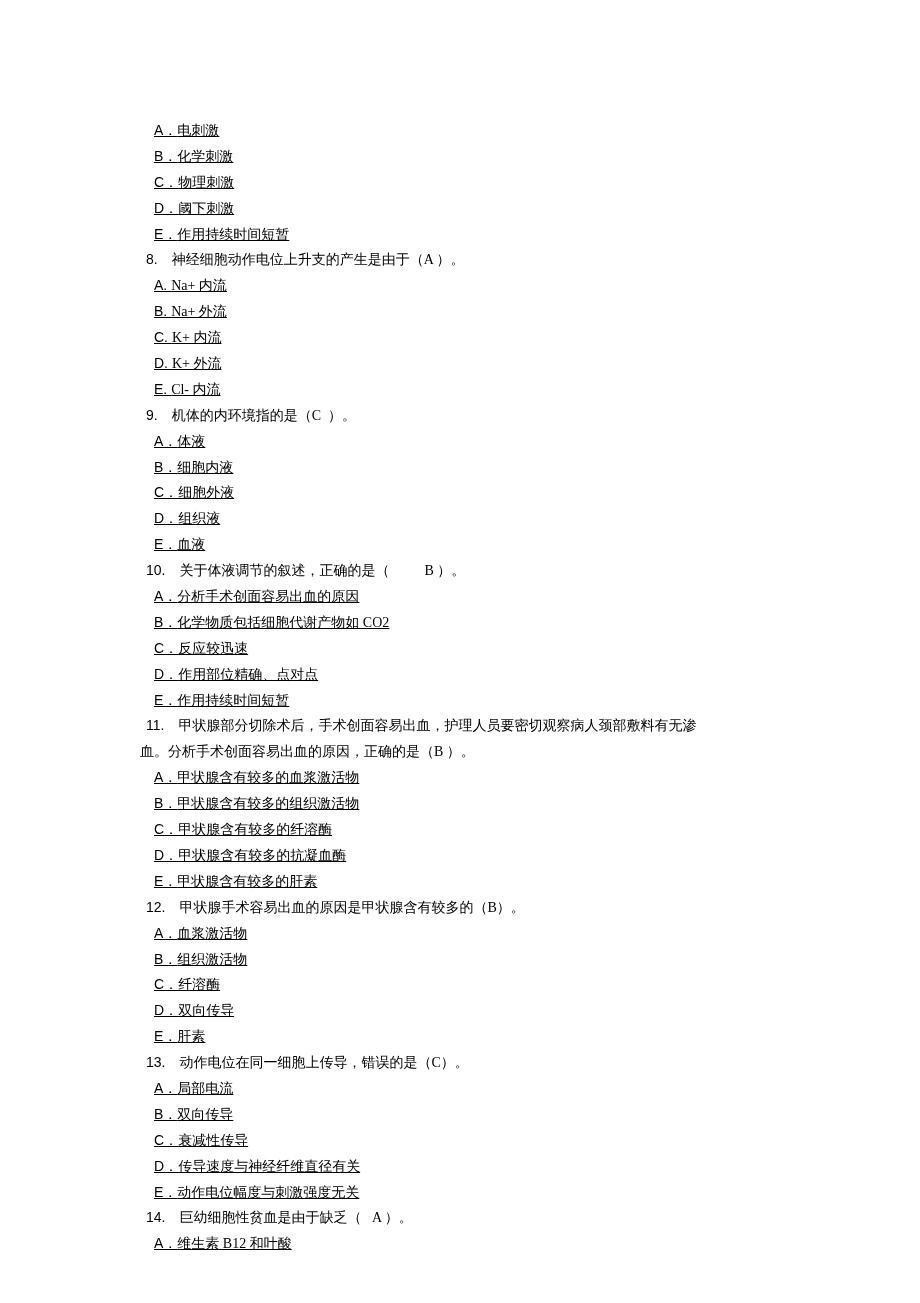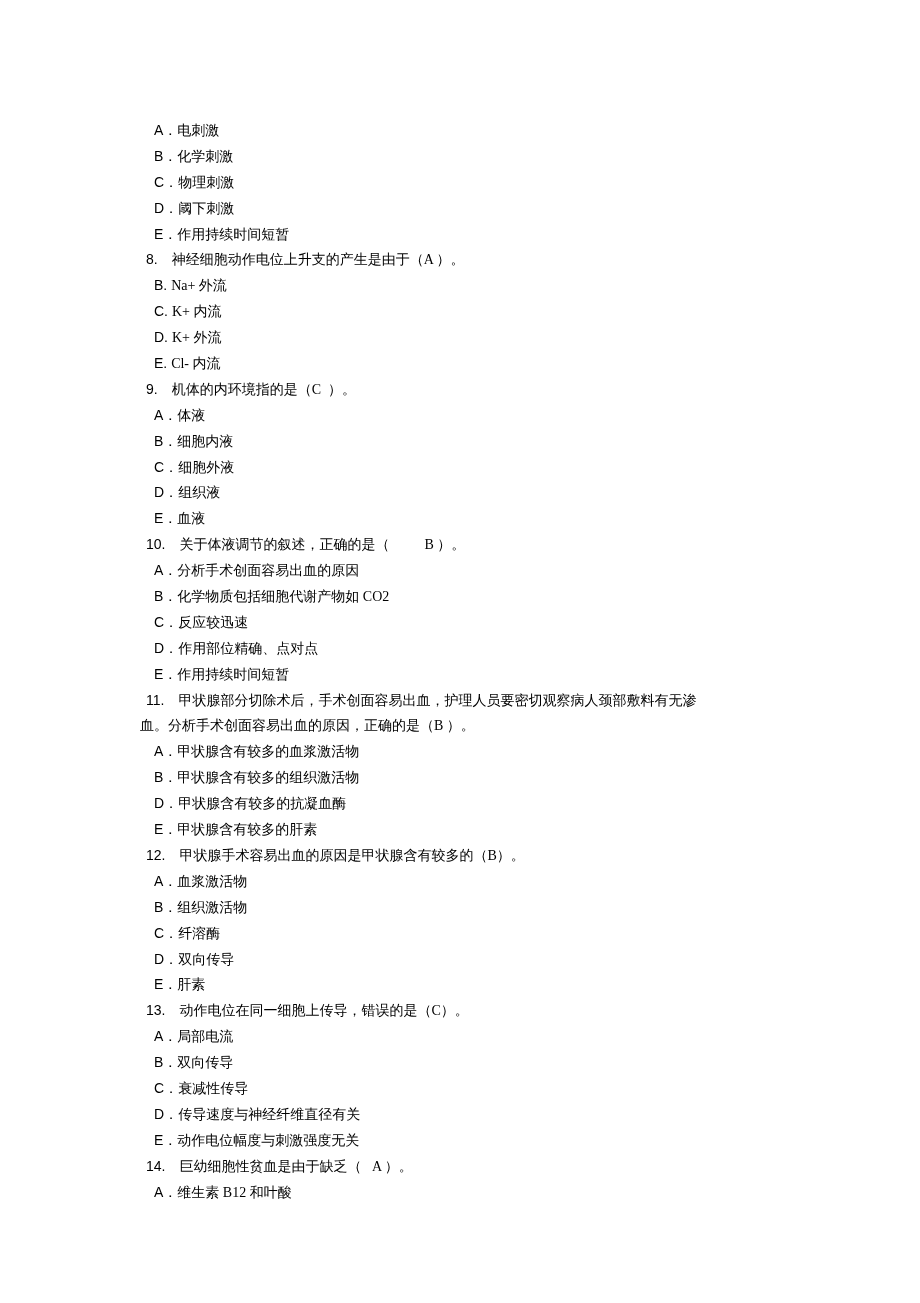--- a/index.html
+++ b/index.html
@@ -11,20 +11,21 @@
       background: #ffffff;
       width: 920px;
       font-family: "SimSun", "宋体", serif;
       font-size: 14px;
       color: #000000;
       line-height: 1.85;
       padding: 118px 140px 60px 140px;
     }
     .option {
       padding-left: 14px;
+      text-decoration: underline;
     }
     .option-label {
       font-family: Arial, sans-serif;
       display: inline;
     }
     .option-text {
       display: inline;
     }
     .question-line {
       padding-left: 0;
@@ -44,40 +45,42 @@
 </head>
 <body>
 
 <div id="content">
     <div class="option"><span class="option-label">A．</span><span class="option-text">电刺激</span></div>
     <div class="option"><span class="option-label">B．</span><span class="option-text">化学刺激</span></div>
     <div class="option"><span class="option-label">C．</span><span class="option-text">物理刺激</span></div>
     <div class="option"><span class="option-label">D．</span><span class="option-text">阈下刺激</span></div>
     <div class="option"><span class="option-label">E．</span><span class="option-text">作用持续时间短暂</span></div>
     <div class="question-line"><span class="q-num">8.　</span><span class="spaced">神经细胞动作电位上升支的产生是由于（A ）。</span></div>
+    <div class="option"><span class="option-label">A. </span><span class="option-text">Na+ 内流</span></div>
     <div class="option"><span class="option-label">B. </span><span class="option-text">Na+ 外流</span></div>
     <div class="option"><span class="option-label">C. </span><span class="option-text">K+ 内流</span></div>
     <div class="option"><span class="option-label">D. </span><span class="option-text">K+ 外流</span></div>
     <div class="option"><span class="option-label">E. </span><span class="option-text">Cl- 内流</span></div>
     <div class="question-line"><span class="q-num">9.　</span><span class="spaced">机体的内环境指的是（C  ）。</span></div>
     <div class="option"><span class="option-label">A．</span><span class="option-text">体液</span></div>
     <div class="option"><span class="option-label">B．</span><span class="option-text">细胞内液</span></div>
     <div class="option"><span class="option-label">C．</span><span class="option-text">细胞外液</span></div>
     <div class="option"><span class="option-label">D．</span><span class="option-text">组织液</span></div>
     <div class="option"><span class="option-label">E．</span><span class="option-text">血液</span></div>
     <div class="question-line"><span class="q-num">10.　</span><span class="spaced">关于体液调节的叙述，正确的是（          B ）。</span></div>
     <div class="option"><span class="option-label">A．</span><span class="option-text">分析手术创面容易出血的原因</span></div>
     <div class="option"><span class="option-label">B．</span><span class="option-text">化学物质包括细胞代谢产物如 CO2</span></div>
     <div class="option"><span class="option-label">C．</span><span class="option-text">反应较迅速</span></div>
     <div class="option"><span class="option-label">D．</span><span class="option-text">作用部位精确、点对点</span></div>
     <div class="option"><span class="option-label">E．</span><span class="option-text">作用持续时间短暂</span></div>
     <div class="question-line"><span class="q-num">11.　</span><span class="spaced">甲状腺部分切除术后，手术创面容易出血，护理人员要密切观察病人颈部敷料有无渗</span></div>
     <div class="continuation">血。分析手术创面容易出血的原因，正确的是（B ）。</div>
     <div class="option"><span class="option-label">A．</span><span class="option-text">甲状腺含有较多的血浆激活物</span></div>
     <div class="option"><span class="option-label">B．</span><span class="option-text">甲状腺含有较多的组织激活物</span></div>
+    <div class="option"><span class="option-label">C．</span><span class="option-text">甲状腺含有较多的纤溶酶</span></div>
     <div class="option"><span class="option-label">D．</span><span class="option-text">甲状腺含有较多的抗凝血酶</span></div>
     <div class="option"><span class="option-label">E．</span><span class="option-text">甲状腺含有较多的肝素</span></div>
     <div class="question-line"><span class="q-num">12.　</span><span class="spaced">甲状腺手术容易出血的原因是甲状腺含有较多的（B）。</span></div>
     <div class="option"><span class="option-label">A．</span><span class="option-text">血浆激活物</span></div>
     <div class="option"><span class="option-label">B．</span><span class="option-text">组织激活物</span></div>
     <div class="option"><span class="option-label">C．</span><span class="option-text">纤溶酶</span></div>
     <div class="option"><span class="option-label">D．</span><span class="option-text">双向传导</span></div>
     <div class="option"><span class="option-label">E．</span><span class="option-text">肝素</span></div>
     <div class="question-line"><span class="q-num">13.　</span><span class="spaced">动作电位在同一细胞上传导，错误的是（C）。</span></div>
     <div class="option"><span class="option-label">A．</span><span class="option-text">局部电流</span></div>

